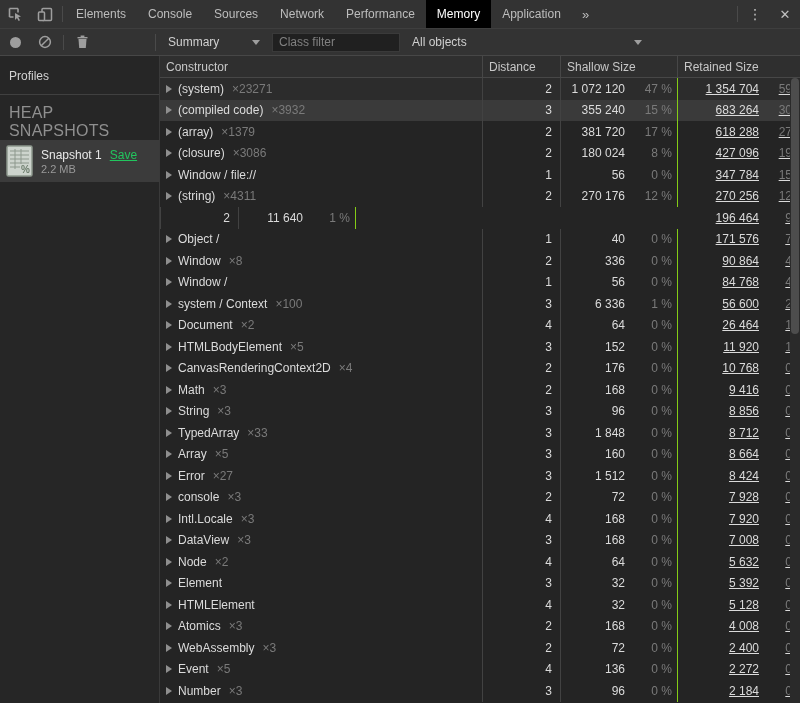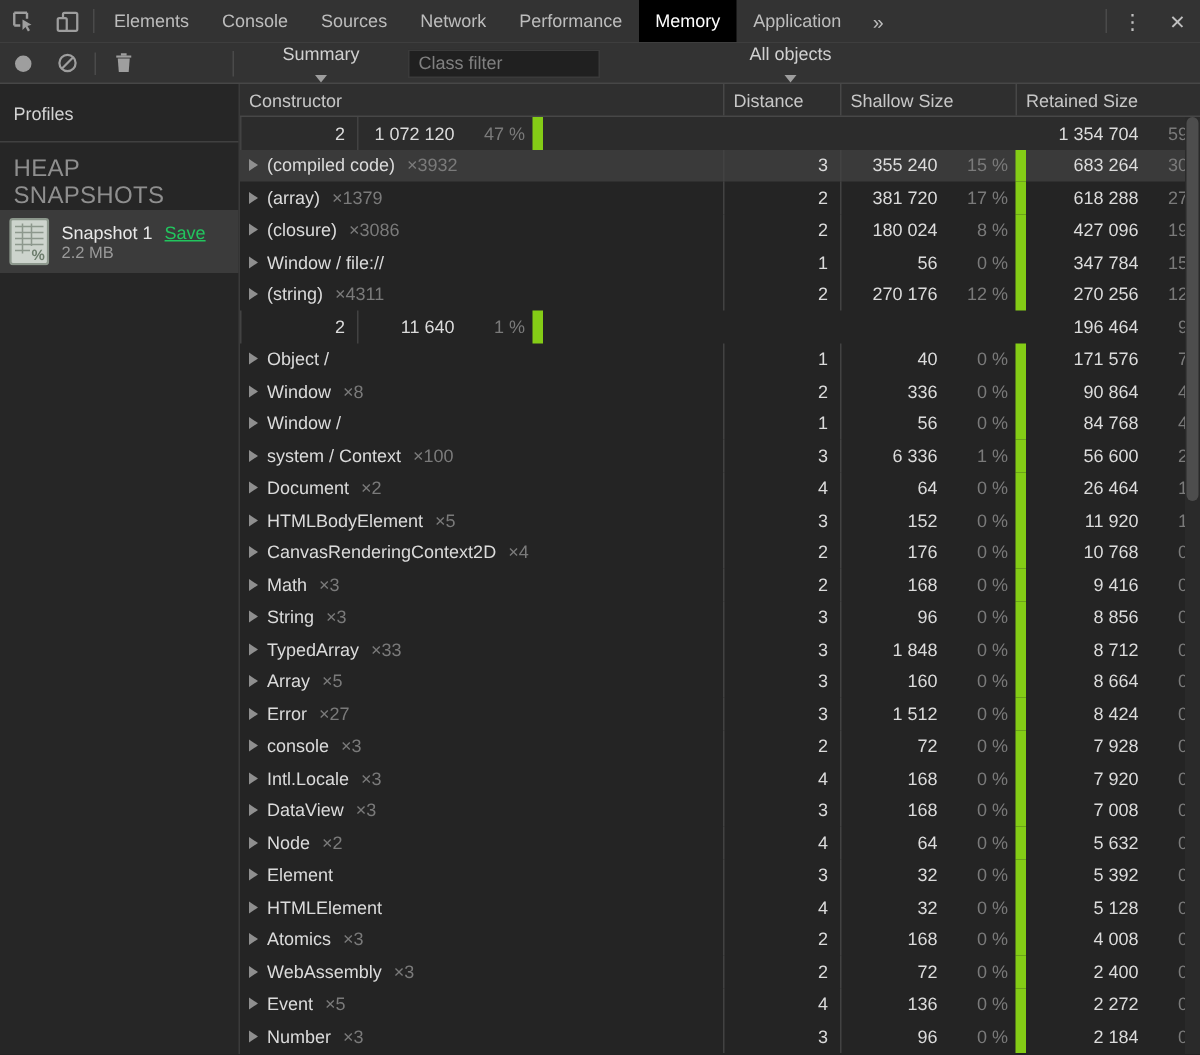--- a/index.html
+++ b/index.html
@@ -32,21 +32,21 @@
   .close-x { font-size:13px; color:#c0c0c0; }
   
   .toolbar {
     height:27px; background:#333333; display:flex; align-items:center;
     border-bottom:1px solid #474747;
   }
   .toolbar .icon-btn { height:100%; }
   .tb-left { width:153px; display:flex; align-items:center; height:100%; }
   .select-ctl {
     display:flex; align-items:center; justify-content:space-between;
-    color:#d0d0d0; cursor:pointer; height:100%;flex-direction:column;
+    color:#d0d0d0; cursor:pointer; height:100%;
   }
   .summary-select { width:92px; margin-left:10px; }
   .objects-select { width:230px; margin-left:12px; }
   .tri-down {
     width:0; height:0; border-left:4px solid transparent; border-right:4px solid transparent;
     border-top:5px solid #9e9e9e; flex:none;
   }
   .filter-input {
     width:128px; height:19px; margin-left:12px; background:#202020;
     border:1px solid #3a3a3a; color:#fde047; font-family:"Liberation Sans",sans-serif;
@@ -85,21 +85,21 @@
   .gh-shallow { width:117px; border-left:1px solid #474747; }
   .gh-retained { flex:1; border-left:1px solid #474747; }
   .rows {}
   .grid-row { height:21.5px; display:flex; align-items:center; cursor:default; }
   .grid-row.stripe { background:#2c2c2c; }
   .grid-row.hover { background:#3a3a3a; }
   .cell { height:100%; display:flex; align-items:center; }
   .c-constructor { width:322px; padding-left:6px; overflow:hidden; white-space:nowrap; }
   .c-distance { width:78px; border-left:1px solid #424242; justify-content:flex-end; padding-right:8px; }
   .c-shallow { width:117px; border-left:1px solid #424242; justify-content:flex-end; padding-right:5px; }
-  .c-retained { flex:1; border-left:7px solid #84cc16; justify-content:flex-end; }
+  .c-retained { flex:1; border-left:1px solid #84cc16; justify-content:flex-end;text-decoration:underline; }
   .tri-right {
     width:0; height:0; border-top:4px solid transparent; border-bottom:4px solid transparent;
     border-left:6px solid #8f8f8f; margin-right:6px; flex:none;
   }
   .obj-name { color:#dbdbdb; }
   .obj-count { color:#7a7a7a; margin-left:8px; }
   .num { color:#dbdbdb; margin-right:7px; }
   .pct { color:#7a7a7a; width:40px; text-align:right; flex:none; }
   .c-retained .pct { margin-right:-6px; }
   
@@ -249,20 +249,25 @@
 
     <div class="main">
       <div class="grid-header">
         <div class="gh-cell gh-constructor">Constructor</div>
         <div class="gh-cell gh-distance">Distance</div>
         <div class="gh-cell gh-shallow">Shallow Size</div>
         <div class="gh-cell gh-retained">Retained Size</div>
       </div>
       <div class="rows">
   <div class="grid-row stripe">
+    <div class="cell c-constructor">
+      <span class="tri-right"></span>
+      <span class="obj-name">(system)</span>
+      <span class="obj-count">×23271</span>
+    </div>
     <div class="cell c-distance">
       <span class="num" style="margin-right:0">2</span>
     </div>
     <div class="cell c-shallow">
       <span class="num">1 072 120</span>
       <span class="pct">47 %</span>
     </div>
     <div class="cell c-retained">
       <span class="num">1 354 704</span>
       <span class="pct">59 %</span>

